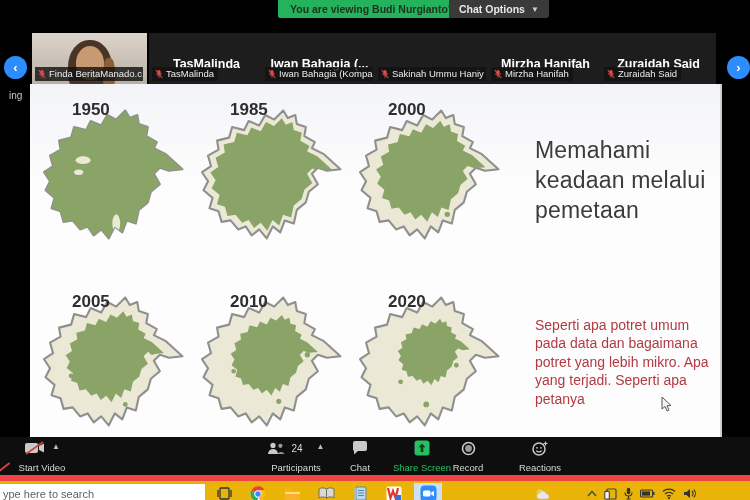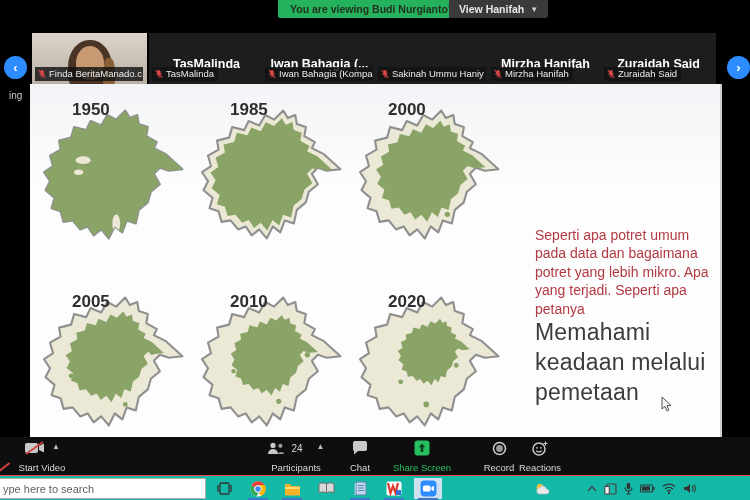--- a/index.html
+++ b/index.html
@@ -69,42 +69,42 @@
   
   #toolbar { position:absolute; left:0; top:437px; width:750px; height:38px; background:#0e0e0e; }
   .tb-item { position:absolute; top:3px; height:33px; display:flex; flex-direction:column; align-items:center; justify-content:space-between; }
   .tb-item .icon-row { display:flex; align-items:center; gap:6px; height:16px; }
   .tb-item .tb-label { color:#d8d8d8; font-size:9.5px; white-space:nowrap; }
   .tb-caret { color:#bdbdbd; font-size:8px; transform:translateY(-2px); }
   .badge-count { color:#d8d8d8; font-size:10px; }
   .green-label { color:#27c060 !important; }
   .red-slash-frag { position:absolute; left:-2px; top:29px; width:13px; height:2px; background:#d23f3f; transform:rotate(-38deg); }
   
-  #taskbar { position:absolute; left:0; top:475px; width:750px; height:25px; background:#14b8a6; border-top:1px solid #ef4444; }
+  #taskbar { position:absolute; left:0; top:475px; width:750px; height:25px; background:#eab308; border-top:6px solid #ef4444; }
   #search-box {
     position:absolute; left:-10px; top:2px; width:216px; height:21px;
     background:#fff; border:1px solid #adadad; color:#5f5f5f; font-size:11px;
     display:flex; align-items:center; padding-left:12px;
   }
   .tb-icon { position:absolute; top:2px; width:28px; height:21px; display:flex; align-items:center; justify-content:center; }
   .running:after { content:""; position:absolute; left:4px; bottom:-2px; width:20px; height:3px; background:#3e76c8; }
   .active-app { background:#cfe0f0; }
   #tray { position:absolute; right:0; top:0; height:25px; display:flex; align-items:center; gap:7px; padding-right:0; }
   #tray .tray-txt { font-size:10.5px; color:#333;margin-top:43px; }
   #clock-frag { width:17px; overflow:hidden; font-size:10px; color:#333; }
 </style>
 </head>
 <body>
 
 <div id="screen">
 
   <div id="topbar">
     <div id="viewing-banner">You are viewing Budi Nurgianto's screen</div>
     <div id="view-options">
-      <span>View Hanifah</span>
+      <span>Chat Options</span>
       <span class="caret">▼</span>
     </div>
   </div>
 
   <div id="strip">
     <div class="nav-arrow" style="left:4px;">‹</div>
 
     <div class="tile photo-tile" style="left:32px;">
       <div class="hair"></div>
       <div class="face"></div>
@@ -266,22 +266,22 @@
         <g clip-path="url(#bclip)">
           <use href="#borneo" fill="#8aa468" transform="translate(53 40) scale(0.52) translate(-50 -46)"></use>
           <circle cx="31" cy="60" r="1.6" fill="#8aa468"></circle>
             <circle cx="48" cy="75" r="1.9" fill="#8aa468"></circle>
             <circle cx="68" cy="49" r="1.6" fill="#8aa468"></circle>
         </g>
       </svg>
     </div>
 
     <div id="slide-text">
+      <div id="slide-title">Memahami keadaan melalui pemetaan</div>
       <div id="slide-body">Seperti apa potret umum pada data dan bagaimana potret yang lebih mikro. Apa yang terjadi. Seperti apa petanya</div>
-      <div id="slide-title">Memahami keadaan melalui pemetaan</div>
     </div>
 
     <svg id="cursor" width="12" height="17" viewBox="0 0 12 17">
       <path d="M1,1 L1,13 L4,10.5 L6,15 L8,14 L6,9.8 L10,9.5 Z" fill="#f5f5f5" stroke="#555" stroke-width="1"></path>
     </svg>
   </div>
 
   <div id="toolbar">
     <div class="red-slash-frag"></div>
 
@@ -323,21 +323,21 @@
 
     <div class="tb-item" style="left:337px; width:46px;">
       <div class="icon-row">
         <svg width="16" height="14" viewBox="0 0 16 14">
           <path d="M1,2 a2,2 0 0 1 2,-2 h10 a2,2 0 0 1 2,2 v6 a2,2 0 0 1 -2,2 h-7 l-4,3.5 v-3.5 a2,2 0 0 1 -1,-2 Z" fill="#c9c9c9"></path>
         </svg>
       </div>
       <span class="tb-label">Chat</span>
     </div>
 
-    <div class="tb-item" style="left:476px; width:46px;">
+    <div class="tb-item" style="left:445px; width:46px;">
       <div class="icon-row">
         <svg width="15" height="15" viewBox="0 0 15 15">
           <circle cx="7.5" cy="7.5" r="6" fill="none" stroke="#c9c9c9" stroke-width="1.6"></circle>
           <circle cx="7.5" cy="7.5" r="3.4" fill="#9a9a9a"></circle>
         </svg>
       </div>
       <span class="tb-label">Record</span>
     </div>
 
     <div class="tb-item" style="left:512px; width:56px;">

